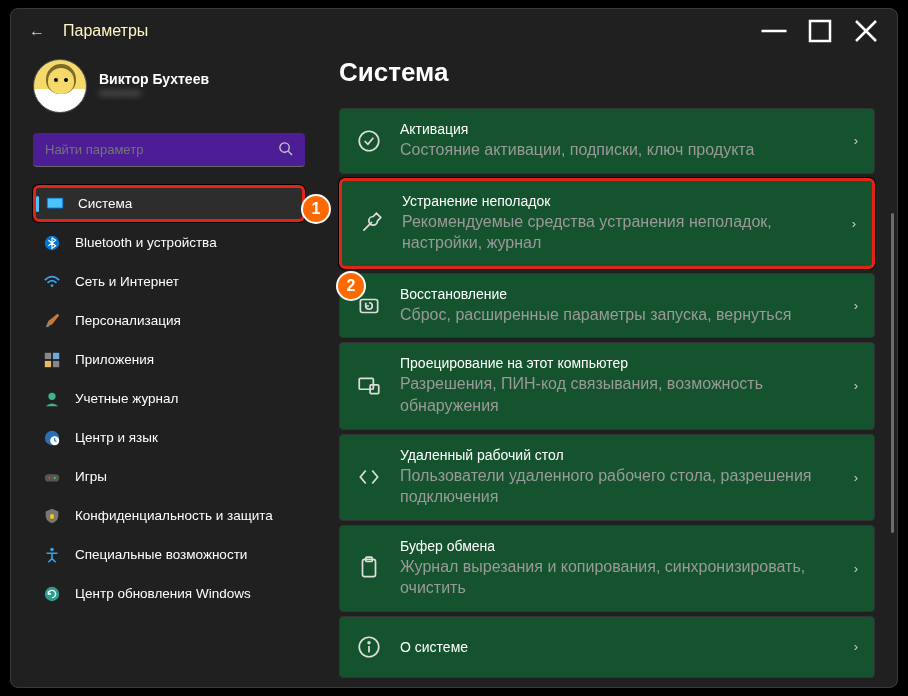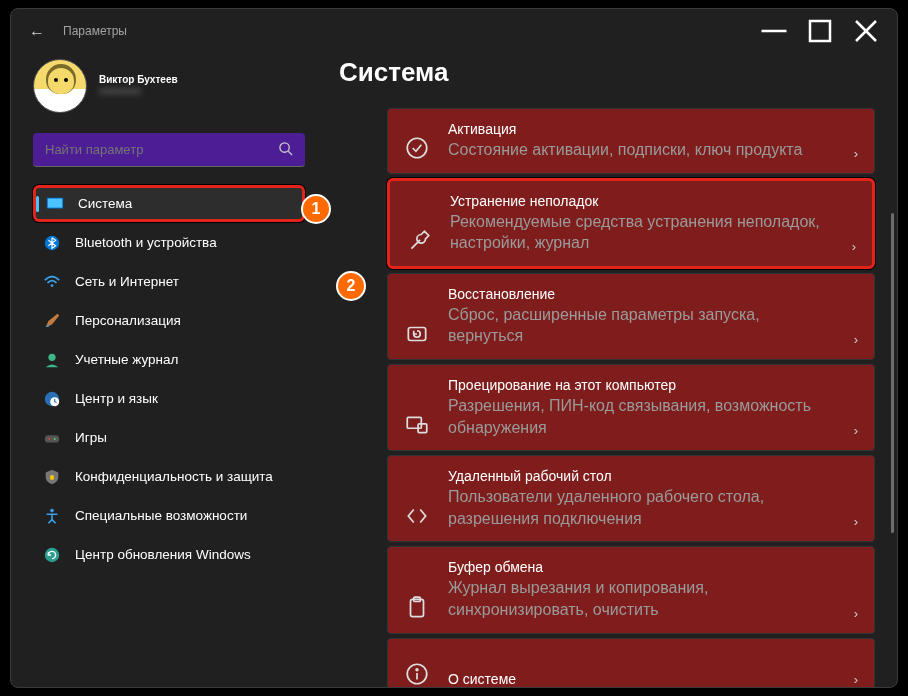--- a/index.html
+++ b/index.html
@@ -17,21 +17,21 @@
     border: 1px solid #3a3a3a;
     border-radius: 8px;
     color: #fff;
     overflow: hidden;
   }
   .titlebar {
     display: flex; align-items: center;
     height: 44px; padding: 0 8px 0 14px;
   }
   .back-arrow { width: 24px; font-size: 16px; color: #ccc; text-align: center; }
-  .title-text { font-size: 12px; color: #a3a3a3; margin-left: 14px; }
+  .title-text { font-size: 16px; color: #fef9c3; margin-left: 14px; }
   .win-controls { margin-left: auto; display: flex; }
   .win-btn {
     width: 46px; height: 30px;
     display: flex; align-items: center; justify-content: center;
     font-size: 12px; color: #fff;
   }
   .content { display: flex; height: calc(100% - 44px); }
   .sidebar {
     width: 310px; padding: 6px 16px 10px 22px;
     display: flex; flex-direction: column; gap: 0;
@@ -45,21 +45,21 @@
   .avatar::before{
     content:""; position:absolute; left:14px; top:8px; width:26px; height:26px;
     background:#f6d96b; border-radius:50% 50% 45% 45%;
     box-shadow: 0 -2px 0 2px #7b6a2a;
   }
   .avatar::after{
     content:""; position:absolute; left:20px; top:18px; width:4px; height:4px;
     background:#000; border-radius:50%;
     box-shadow: 10px 0 0 #000;
   }
-  .user-name { font-size: 10px; font-weight: 600; }
+  .user-name { font-size: 14px; font-weight: 600; }
   .user-sub { font-size: 12px; color: #888; filter: blur(3px); }
   .search-wrap { position: relative; margin-bottom: 18px; }
   .search {
     width: 100%; height: 34px;
     background: #4c1d95; border: none; border-bottom: 1px solid #666;
     border-radius: 4px; color: #ccc; padding: 0 34px 0 12px; font-size: 13px;
     outline: none;
   }
   .search-ico {
     position: absolute; right: 12px; top: 8px; color: #ccc; font-size: 15px;
@@ -79,25 +79,24 @@
     width: 18px; height: 18px; display: flex; align-items: center; justify-content: center;
     font-size: 15px;
   }
   .main {
     flex: 1; padding: 4px 22px 10px 18px; position: relative;
     overflow: hidden;
   }
   .page-title { font-size: 26px; font-weight: 600; margin-bottom: 20px; }
   .cards { display: flex; flex-direction: column; gap: 4px; }
   .card {
-    display: flex; align-items: flex-end; gap: 18px;
-    background: #7f1d1d; border: 1px solid #333;
+    display: flex; align-items: center; gap: 18px;
+    background: #14532d; border: 1px solid #333;
     border-radius: 4px; padding: 12px 16px;
     min-height: 62px;
-    margin-left: 48px;
   }
   .card-ico {
     width: 26px; height: 26px; color: #ddd;
     display: flex; align-items: center; justify-content: center;
   }
   .card-text { flex: 1; min-width: 0; }
   .card-title { font-size: 14px; color: #fff; }
   .card-sub { font-size: 16px; color: #9a9a9a; margin-top: 2px; line-height: 1.35; }
   .card-chev { color: #ccc; font-size: 13px; }
   .highlight-red {
@@ -205,20 +204,31 @@
         <div class="nav-item">
           <div class="nav-ico">
               <svg viewBox="0 0 20 20">
                 <path d="M3 17 L6 10 L16 2 L18 4 L10 14 Z" fill="#c47a3e"></path>
                 <path d="M3 17 L6 14 L7 16 Z" fill="#3aa0e8"></path>
               </svg>
             </div>
           <span>Персонализация</span>
         </div>
 
+        <div class="nav-item">
+          <div class="nav-ico">
+              <svg viewBox="0 0 20 20">
+                <rect x="2" y="2" width="7" height="7" fill="#888"></rect>
+                <rect x="11" y="2" width="7" height="7" fill="#6fa8dc"></rect>
+                <rect x="2" y="11" width="7" height="7" fill="#e6b86b"></rect>
+                <rect x="11" y="11" width="7" height="7" fill="#888"></rect>
+              </svg>
+            </div>
+          <span>Приложения</span>
+        </div>
 
         <div class="nav-item">
           <div class="nav-ico">
               <svg viewBox="0 0 20 20">
                 <circle cx="10" cy="7" r="4" fill="#3eb489"></circle>
                 <path d="M3 18 Q10 12 17 18 Z" fill="#3eb489"></path>
               </svg>
             </div>
           <span>Учетные журнал</span>
         </div>

